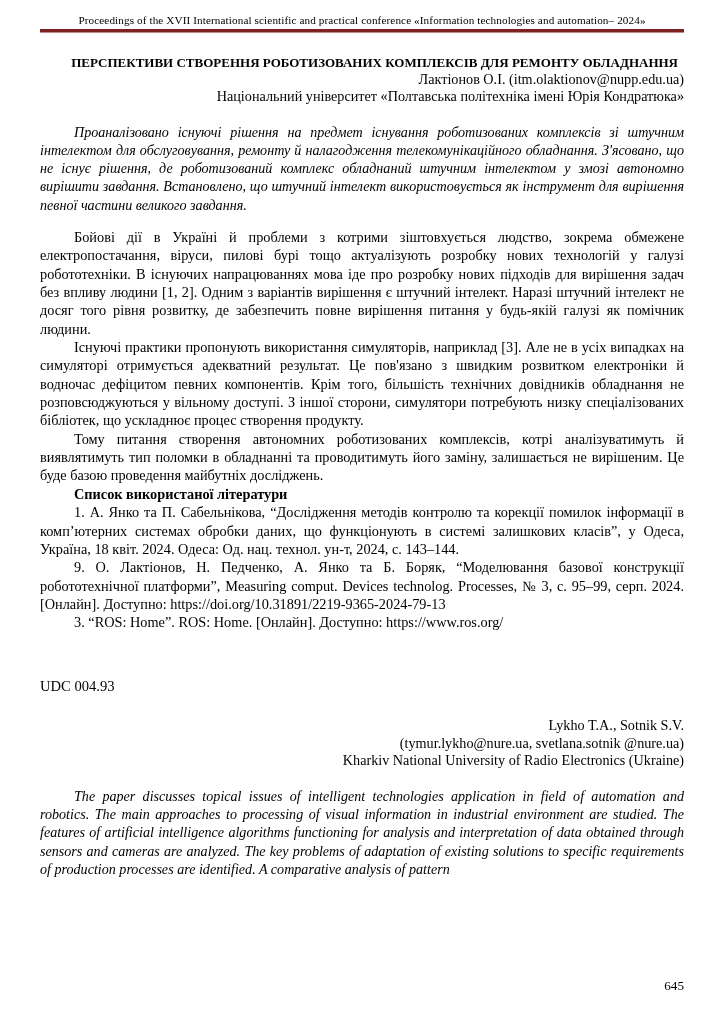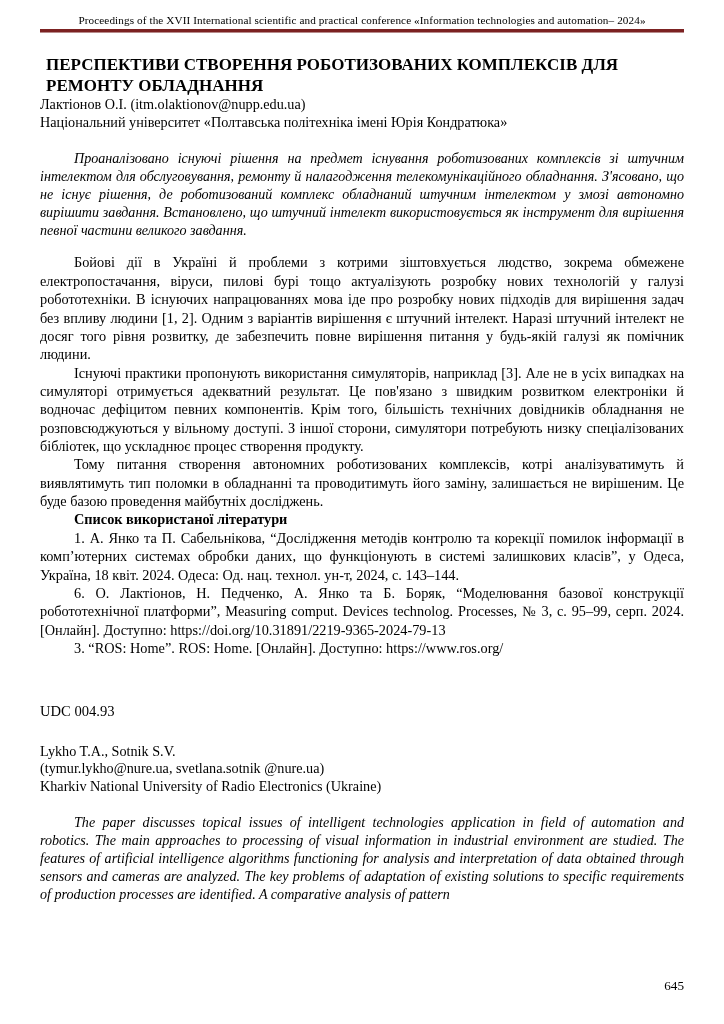--- a/index.html
+++ b/index.html
@@ -43,27 +43,28 @@
   .udk {
     font-size: 14.6px;
     line-height: 1.2;
     margin-top: 6px;
   }
   .spacer-sm { height: 14px; }
   .spacer-md { height: 22px; }
   .spacer-lg { height: 46px; }
 
   .art-title {
-    font-size: 17px;
+    font-size: 13px;
     font-weight: bold;
-    text-align: left;
+    text-align: right;
     line-height: 1.22;
     margin: 0 6px;
   }
   .byline {
+    text-align: right;
     font-size: 14.2px;
     line-height: 1.24;
   }
 
   .abstract {
     font-style: italic;
     font-size: 14.1px;
     line-height: 1.29;
     text-align: justify;
     text-indent: 34px;
@@ -130,21 +131,21 @@
 
   <div class="spacer-sm"></div>
 
   <p class="body-par">Бойові дії в Україні й проблеми з котрими зіштовхується людство, зокрема обмежене електропостачання, віруси, пилові бурі тощо актуалізують розробку нових технологій у галузі робототехніки. В існуючих напрацюваннях мова іде про розробку нових підходів для вирішення задач без впливу людини [1, 2]. Одним з варіантів вирішення є штучний інтелект. Наразі штучний інтелект не досяг того рівня розвитку, де забезпечить повне вирішення питання у будь-якій галузі як помічник людини.</p>
   <p class="body-par">Існуючі практики пропонують використання симуляторів, наприклад [3]. Але не в усіх випадках на симуляторі отримується адекватний результат. Це пов'язано з швидким розвитком електроніки й водночас дефіцитом певних компонентів. Крім того, більшість технічних довідників обладнання не розповсюджуються у вільному доступі. З іншої сторони, симулятори потребують низку спеціалізованих бібліотек, що ускладнює процес створення продукту.</p>
   <p class="body-par">Тому питання створення автономних роботизованих комплексів, котрі аналізуватимуть й виявлятимуть тип поломки в обладнанні та проводитимуть його заміну, залишається не вирішеним. Це буде базою проведення майбутніх досліджень.</p>
 
   <p class="refs-heading">Список використаної літератури</p>
 
   <p class="ref-item"><span>1. А. Янко та П. Сабельнікова, “Дослідження методів контролю та корекції помилок інформації в комп’ютерних системах обробки даних, що функціонують в системі залишкових класів”, у Одеса, Україна, 18 квіт. 2024. Одеса: Од. нац. технол. ун-т, 2024, с. 143–144.</span></p>
-  <p class="ref-item"><span>6. О. Лактіонов, Н. Педченко, А. Янко та Б. Боряк, “Моделювання базової конструкції робототехнічної платформи”, </span><span class="ital">Measuring comput. Devices technolog. Processes</span><span>, № 3, с. 95–99, серп. 2024. [Онлайн]. Доступно: https://doi.org/10.31891/2219-9365-2024-79-13</span></p>
+  <p class="ref-item"><span>9. О. Лактіонов, Н. Педченко, А. Янко та Б. Боряк, “Моделювання базової конструкції робототехнічної платформи”, </span><span class="ital">Measuring comput. Devices technolog. Processes</span><span>, № 3, с. 95–99, серп. 2024. [Онлайн]. Доступно: https://doi.org/10.31891/2219-9365-2024-79-13</span></p>
   <p class="ref-item"><span>3. “ROS: Home”. ROS: Home. [Онлайн]. Доступно: https://www.ros.org/</span></p>
 
   <div class="spacer-lg"></div>
 
   <div class="udc-en">UDC 004.93</div>
 
   <div class="spacer-md"></div>
 
 
   <div class="byline">Lykho T.A., Sotnik S.V.</div>

